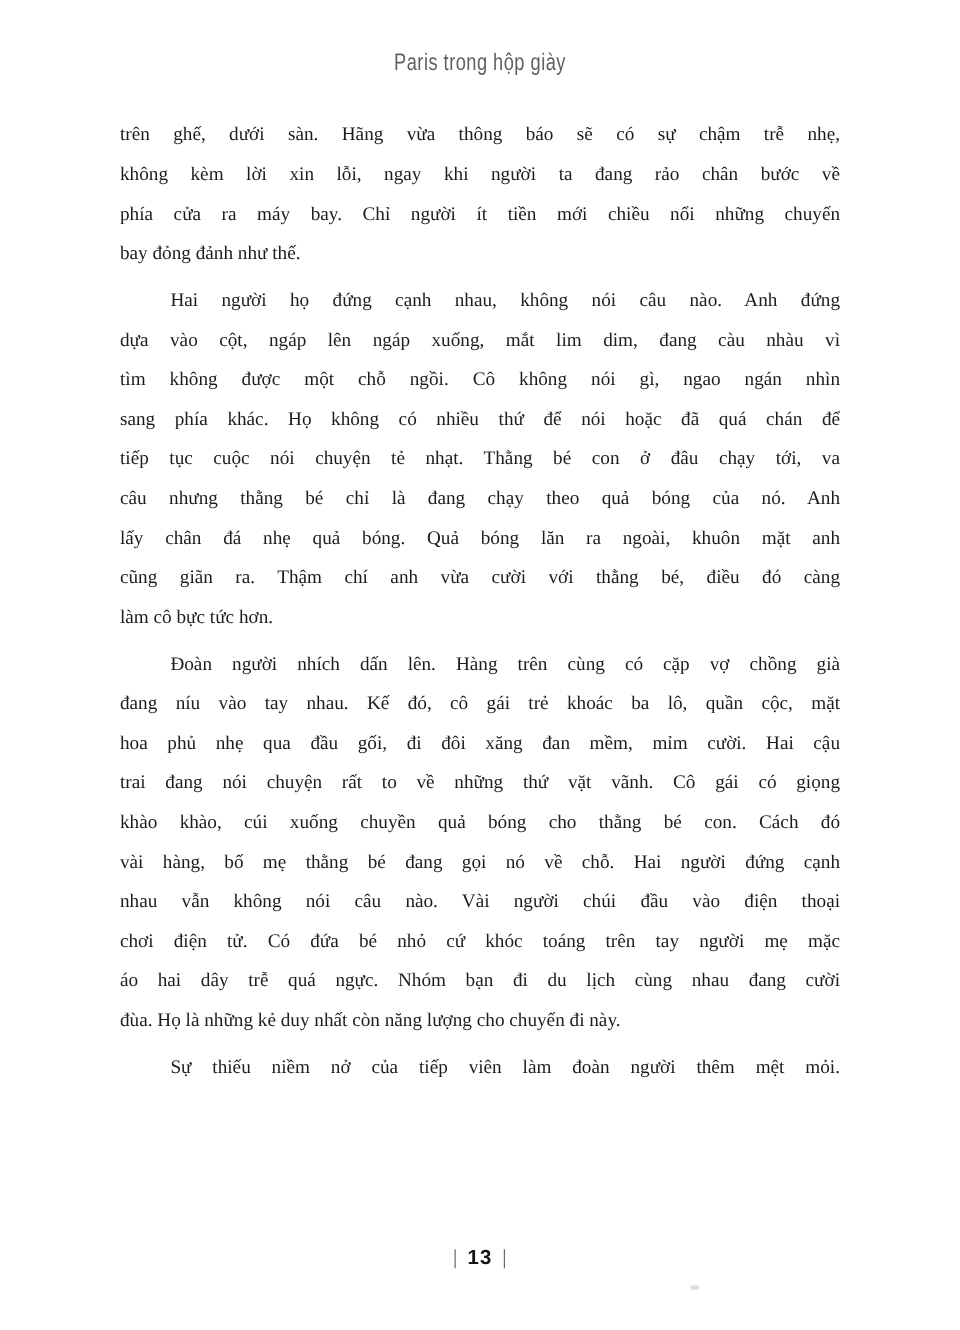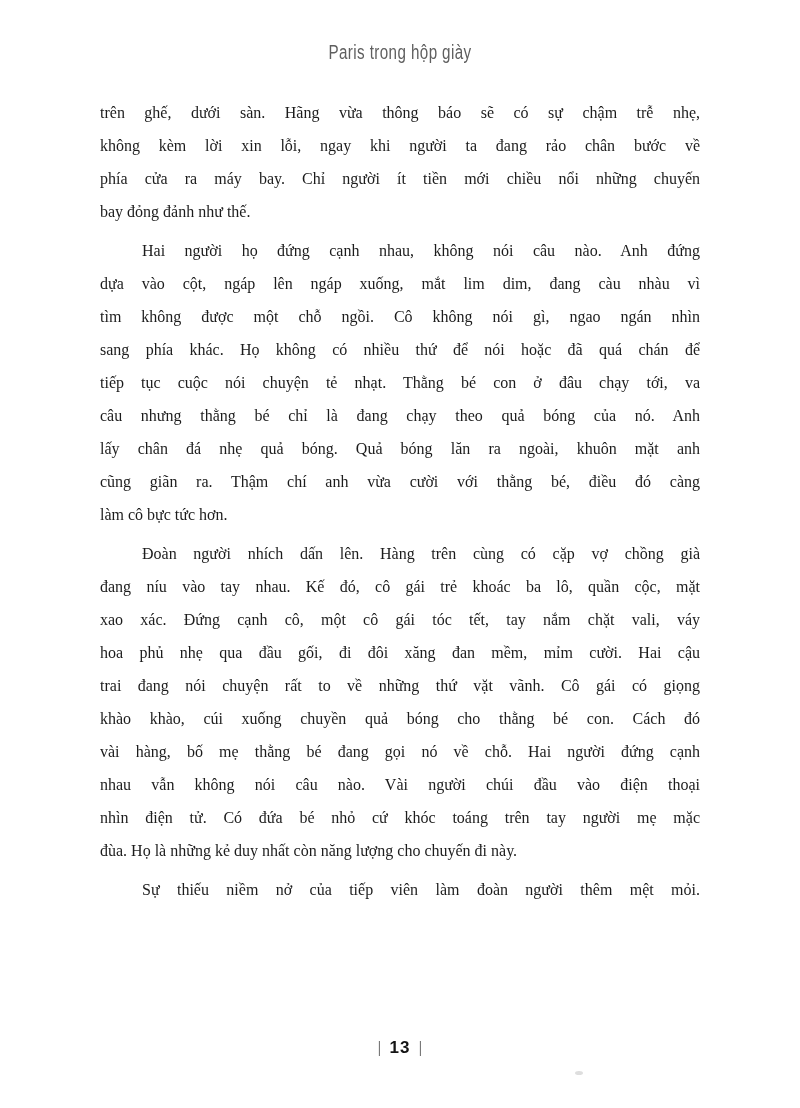--- a/index.html
+++ b/index.html
@@ -104,27 +104,27 @@
         <div class="line">sang phía khác. Họ không có nhiều thứ để nói hoặc đã quá chán để</div>
         <div class="line">tiếp tục cuộc nói chuyện tẻ nhạt. Thằng bé con ở đâu chạy tới, va</div>
         <div class="line">câu nhưng thằng bé chỉ là đang chạy theo quả bóng của nó. Anh</div>
         <div class="line">lấy chân đá nhẹ quả bóng. Quả bóng lăn ra ngoài, khuôn mặt anh</div>
         <div class="line">cũng giãn ra. Thậm chí anh vừa cười với thằng bé, điều đó càng</div>
         <div class="line last-left">làm cô bực tức hơn.</div>
       </div>
       <div class="paragraph">
         <div class="line first-indent">Đoàn người nhích dấn lên. Hàng trên cùng có cặp vợ chồng già</div>
         <div class="line">đang níu vào tay nhau. Kế đó, cô gái trẻ khoác ba lô, quần cộc, mặt</div>
-        <div class="line">xao xác. Đứng cạnh cô, một cô gái tóc tết, tay nắm chặt vali, váy</div>
         <div class="line">hoa phủ nhẹ qua đầu gối, đi đôi xăng đan mềm, mỉm cười. Hai cậu</div>
         <div class="line">trai đang nói chuyện rất to về những thứ vặt vãnh. Cô gái có giọng</div>
         <div class="line">khào khào, cúi xuống chuyền quả bóng cho thằng bé con. Cách đó</div>
         <div class="line">vài hàng, bố mẹ thằng bé đang gọi nó về chỗ. Hai người đứng cạnh</div>
         <div class="line">nhau vẫn không nói câu nào. Vài người chúi đầu vào điện thoại</div>
-        <div class="line">nhìn điện tử. Có đứa bé nhỏ cứ khóc toáng trên tay người mẹ mặc</div>
+        <div class="line">chơi điện tử. Có đứa bé nhỏ cứ khóc toáng trên tay người mẹ mặc</div>
+        <div class="line">áo hai dây trễ quá ngực. Nhóm bạn đi du lịch cùng nhau đang cười</div>
         <div class="line last-left">đùa. Họ là những kẻ duy nhất còn năng lượng cho chuyến đi này.</div>
       </div>
       <div class="paragraph">
         <div class="line first-indent">Sự thiếu niềm nở của tiếp viên làm đoàn người thêm mệt mỏi.</div>
       </div>
     </div>
 
   <div class="page-footer">
     <span class="footer-bar">|</span><span class="footer-num">13</span><span class="footer-bar">|</span>
   </div>

